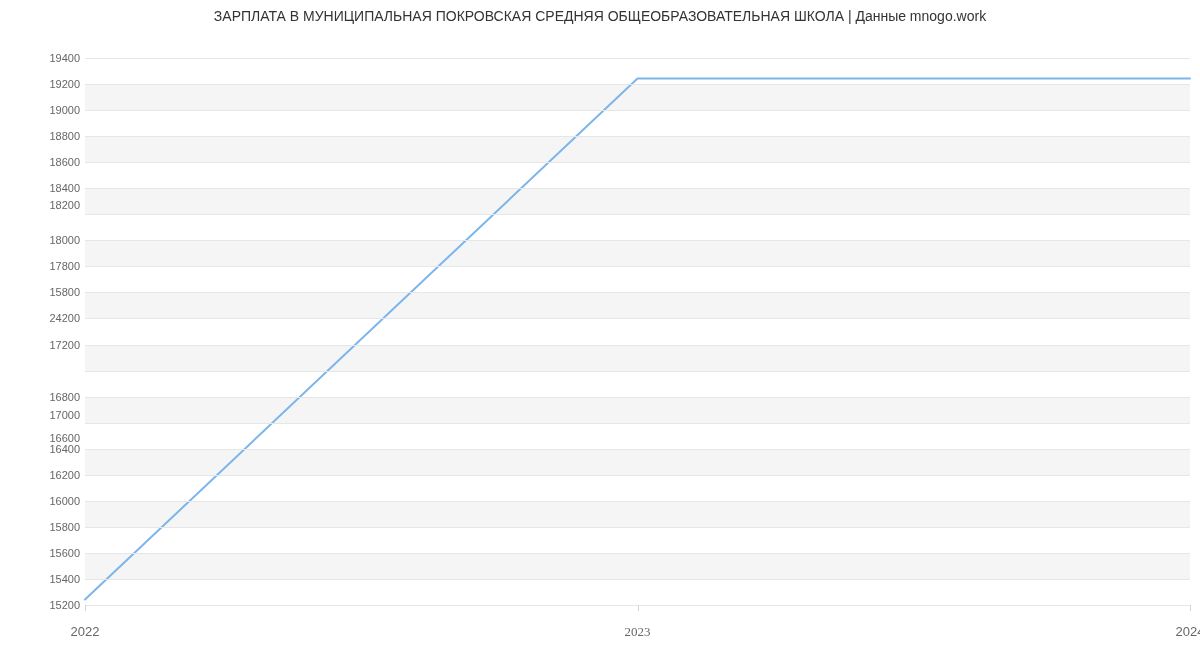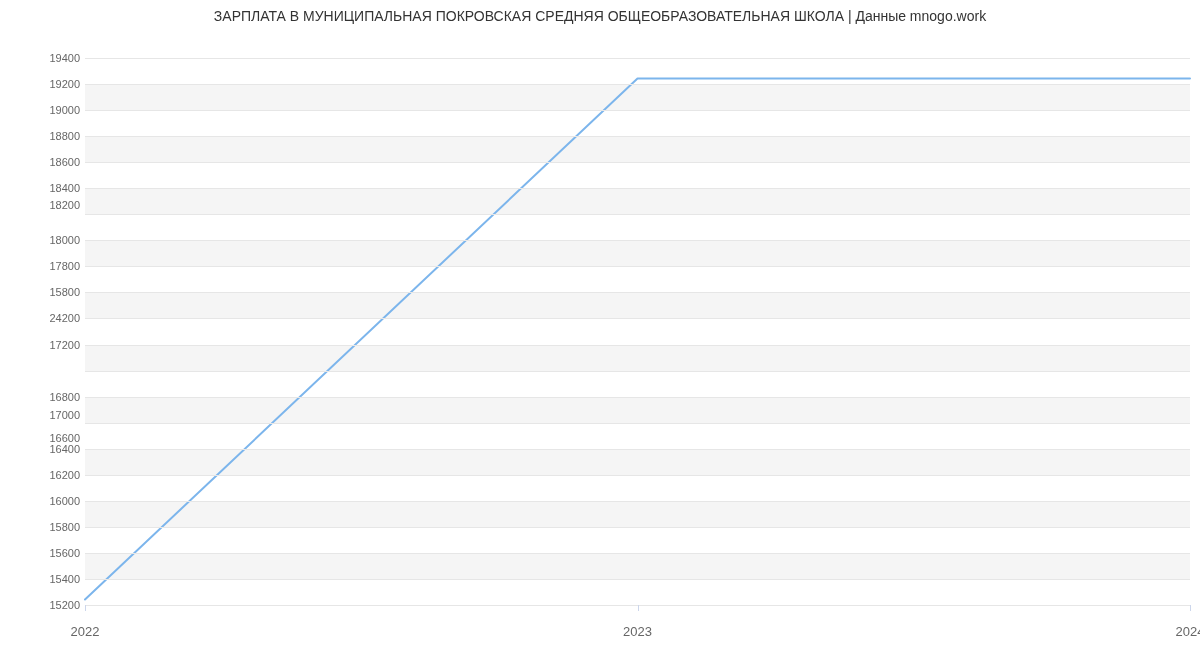--- a/index.html
+++ b/index.html
@@ -145,17 +145,17 @@
     <div class="y-label" style="top: 240.349px;">18000</div>
     <div class="y-label" style="top: 205px;">18200</div>
     <div class="y-label" style="top: 188.256px;">18400</div>
     <div class="y-label" style="top: 162.209px;">18600</div>
     <div class="y-label" style="top: 136.163px;">18800</div>
     <div class="y-label" style="top: 110.116px;">19000</div>
     <div class="y-label" style="top: 84.0698px;">19200</div>
     <div class="y-label" style="top: 58.0233px;">19400</div>
     <div class="x-label" style="left: 85px;">2022</div>
     <div class="x-tick" style="left: 85px;"></div>
-    <div class="x-label" style="left: 637.5px;">2023</div>
+    <div class="x-label" style="left: 637.5px; font-family: Liberation Serif, serif;">2023</div>
     <div class="x-tick" style="left: 637.5px;"></div>
     <div class="x-label" style="left: 1190px;">2024</div>
     <div class="x-tick" style="left: 1190px;"></div>
   </div>
 
 </body></html>

